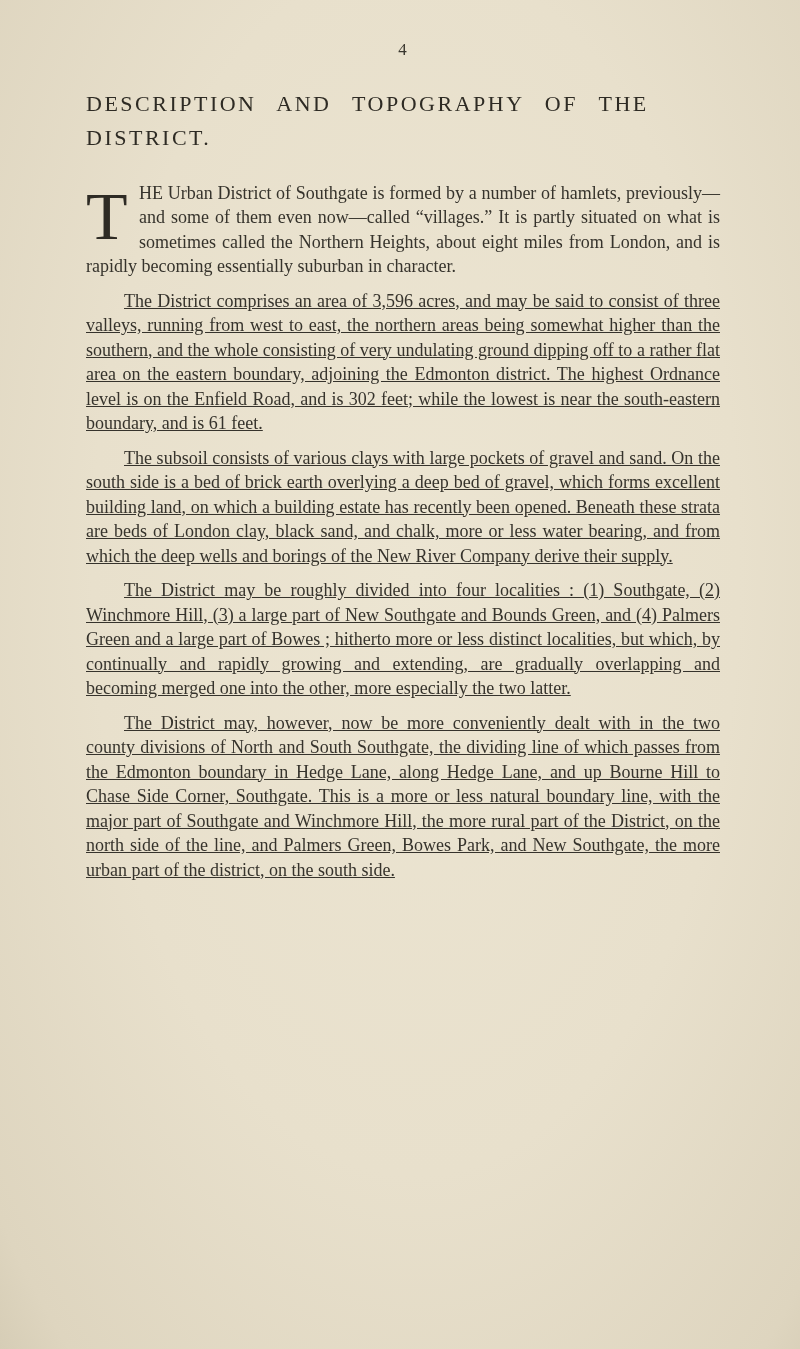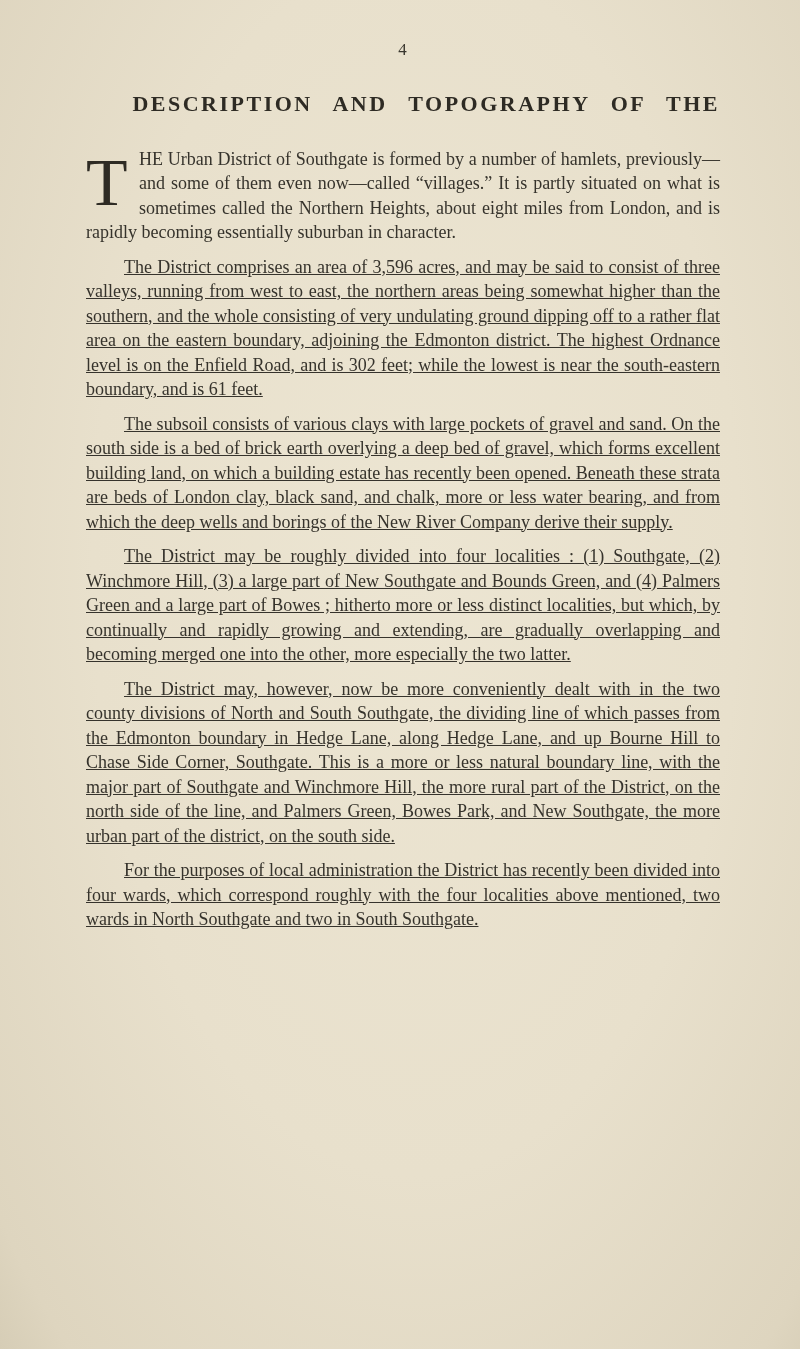--- a/index.html
+++ b/index.html
@@ -23,22 +23,22 @@
   }
   .page-number {
     text-align: center;
     font-size: 17px;
     letter-spacing: 1px;
     margin: 0 0 24px 0;
     color: #3a372f;
   }
   .doc-title {
     margin: 0 0 26px 0;
-    text-align: right;
-    font-weight: bold;
+    text-align: left;
+    font-weight: normal;
     font-size: 22px;
     line-height: 34px;
     color: #2e2b24;
   }
   .doc-title .title-line1 {
     display: block;
     letter-spacing: 2.5px;
     word-spacing: 13px;
   }
   .doc-title .title-line2 {
@@ -67,34 +67,34 @@
 </style>
 </head>
 <body>
 
 <div class="scan">
 
   <div class="page-number">4</div>
 
   <h1 class="doc-title">
     <span class="title-line1">DESCRIPTION AND TOPOGRAPHY OF THE</span>
+    <span class="title-line2">DISTRICT.</span>
   </h1>
 
   <div class="doc-body">
 
     <p>
       <span class="dropcap">T</span>
       <span>HE Urban District of Southgate is formed by a number of hamlets, previously—and some of them even now—called “villages.” It is partly situated on what is sometimes called the Northern Heights, about eight miles from London, and is rapidly becoming essentially suburban in character.</span>
     </p>
 
     <p class="indent">The District comprises an area of 3,596 acres, and may be said to consist of three valleys, running from west to east, the northern areas being somewhat higher than the southern, and the whole consisting of very undulating ground dipping off to a rather flat area on the eastern boundary, adjoining the Edmonton district. The highest Ordnance level is on the Enfield Road, and is 302 feet; while the lowest is near the south-eastern boundary, and is 61 feet.</p>
 
     <p class="indent">The subsoil consists of various clays with large pockets of gravel and sand. On the south side is a bed of brick earth overlying a deep bed of gravel, which forms excellent building land, on which a building estate has recently been opened. Beneath these strata are beds of London clay, black sand, and chalk, more or less water bearing, and from which the deep wells and borings of the New River Company derive their supply.</p>
 
     <p class="indent">The District may be roughly divided into four localities : (1) Southgate, (2) Winchmore Hill, (3) a large part of New Southgate and Bounds Green, and (4) Palmers Green and a large part of Bowes ; hitherto more or less distinct localities, but which, by continually and rapidly growing and extending, are gradually overlapping and becoming merged one into the other, more especially the two latter.</p>
 
     <p class="indent">The District may, however, now be more conveniently dealt with in the two county divisions of North and South Southgate, the dividing line of which passes from the Edmonton boundary in Hedge Lane, along Hedge Lane, and up Bourne Hill to Chase Side Corner, Southgate. This is a more or less natural boundary line, with the major part of Southgate and Winchmore Hill, the more rural part of the District, on the north side of the line, and Palmers Green, Bowes Park, and New Southgate, the more urban part of the district, on the south side.</p>
 
-    <p class="indent">For the purposes of local administration the District has recently been divided into four wards, which correspond roughly with the four localities above mentioned, two wards in North Southgate and two in South Southgate.</p>
 
   </div>
 
 </div>
 
 </body></html>

